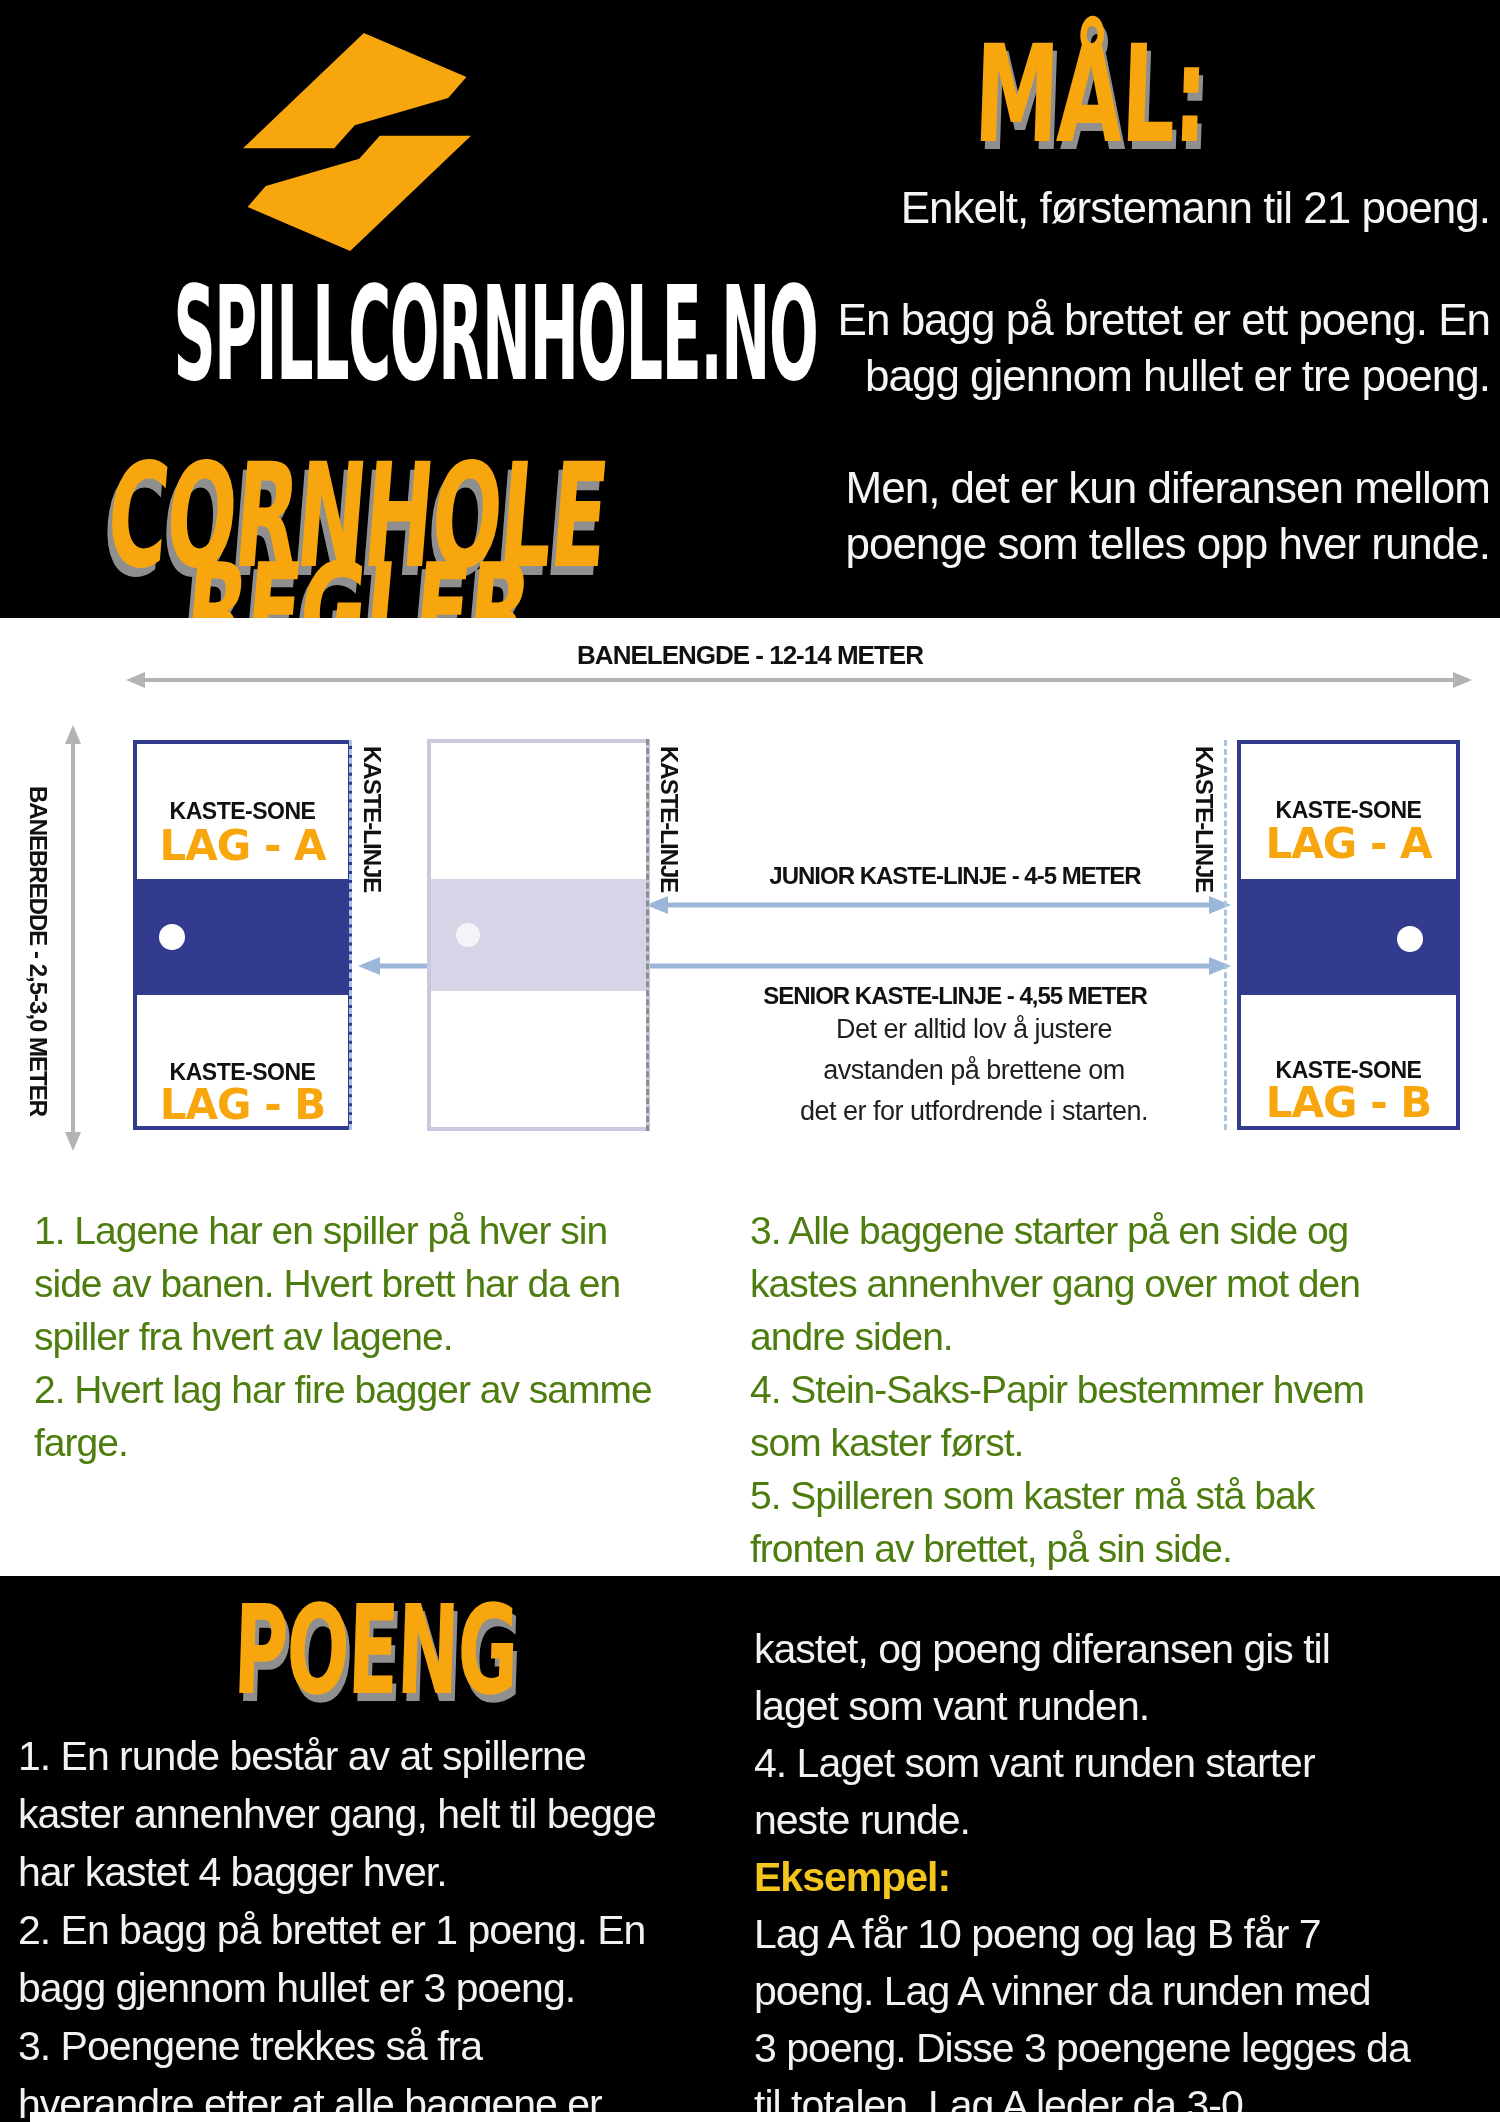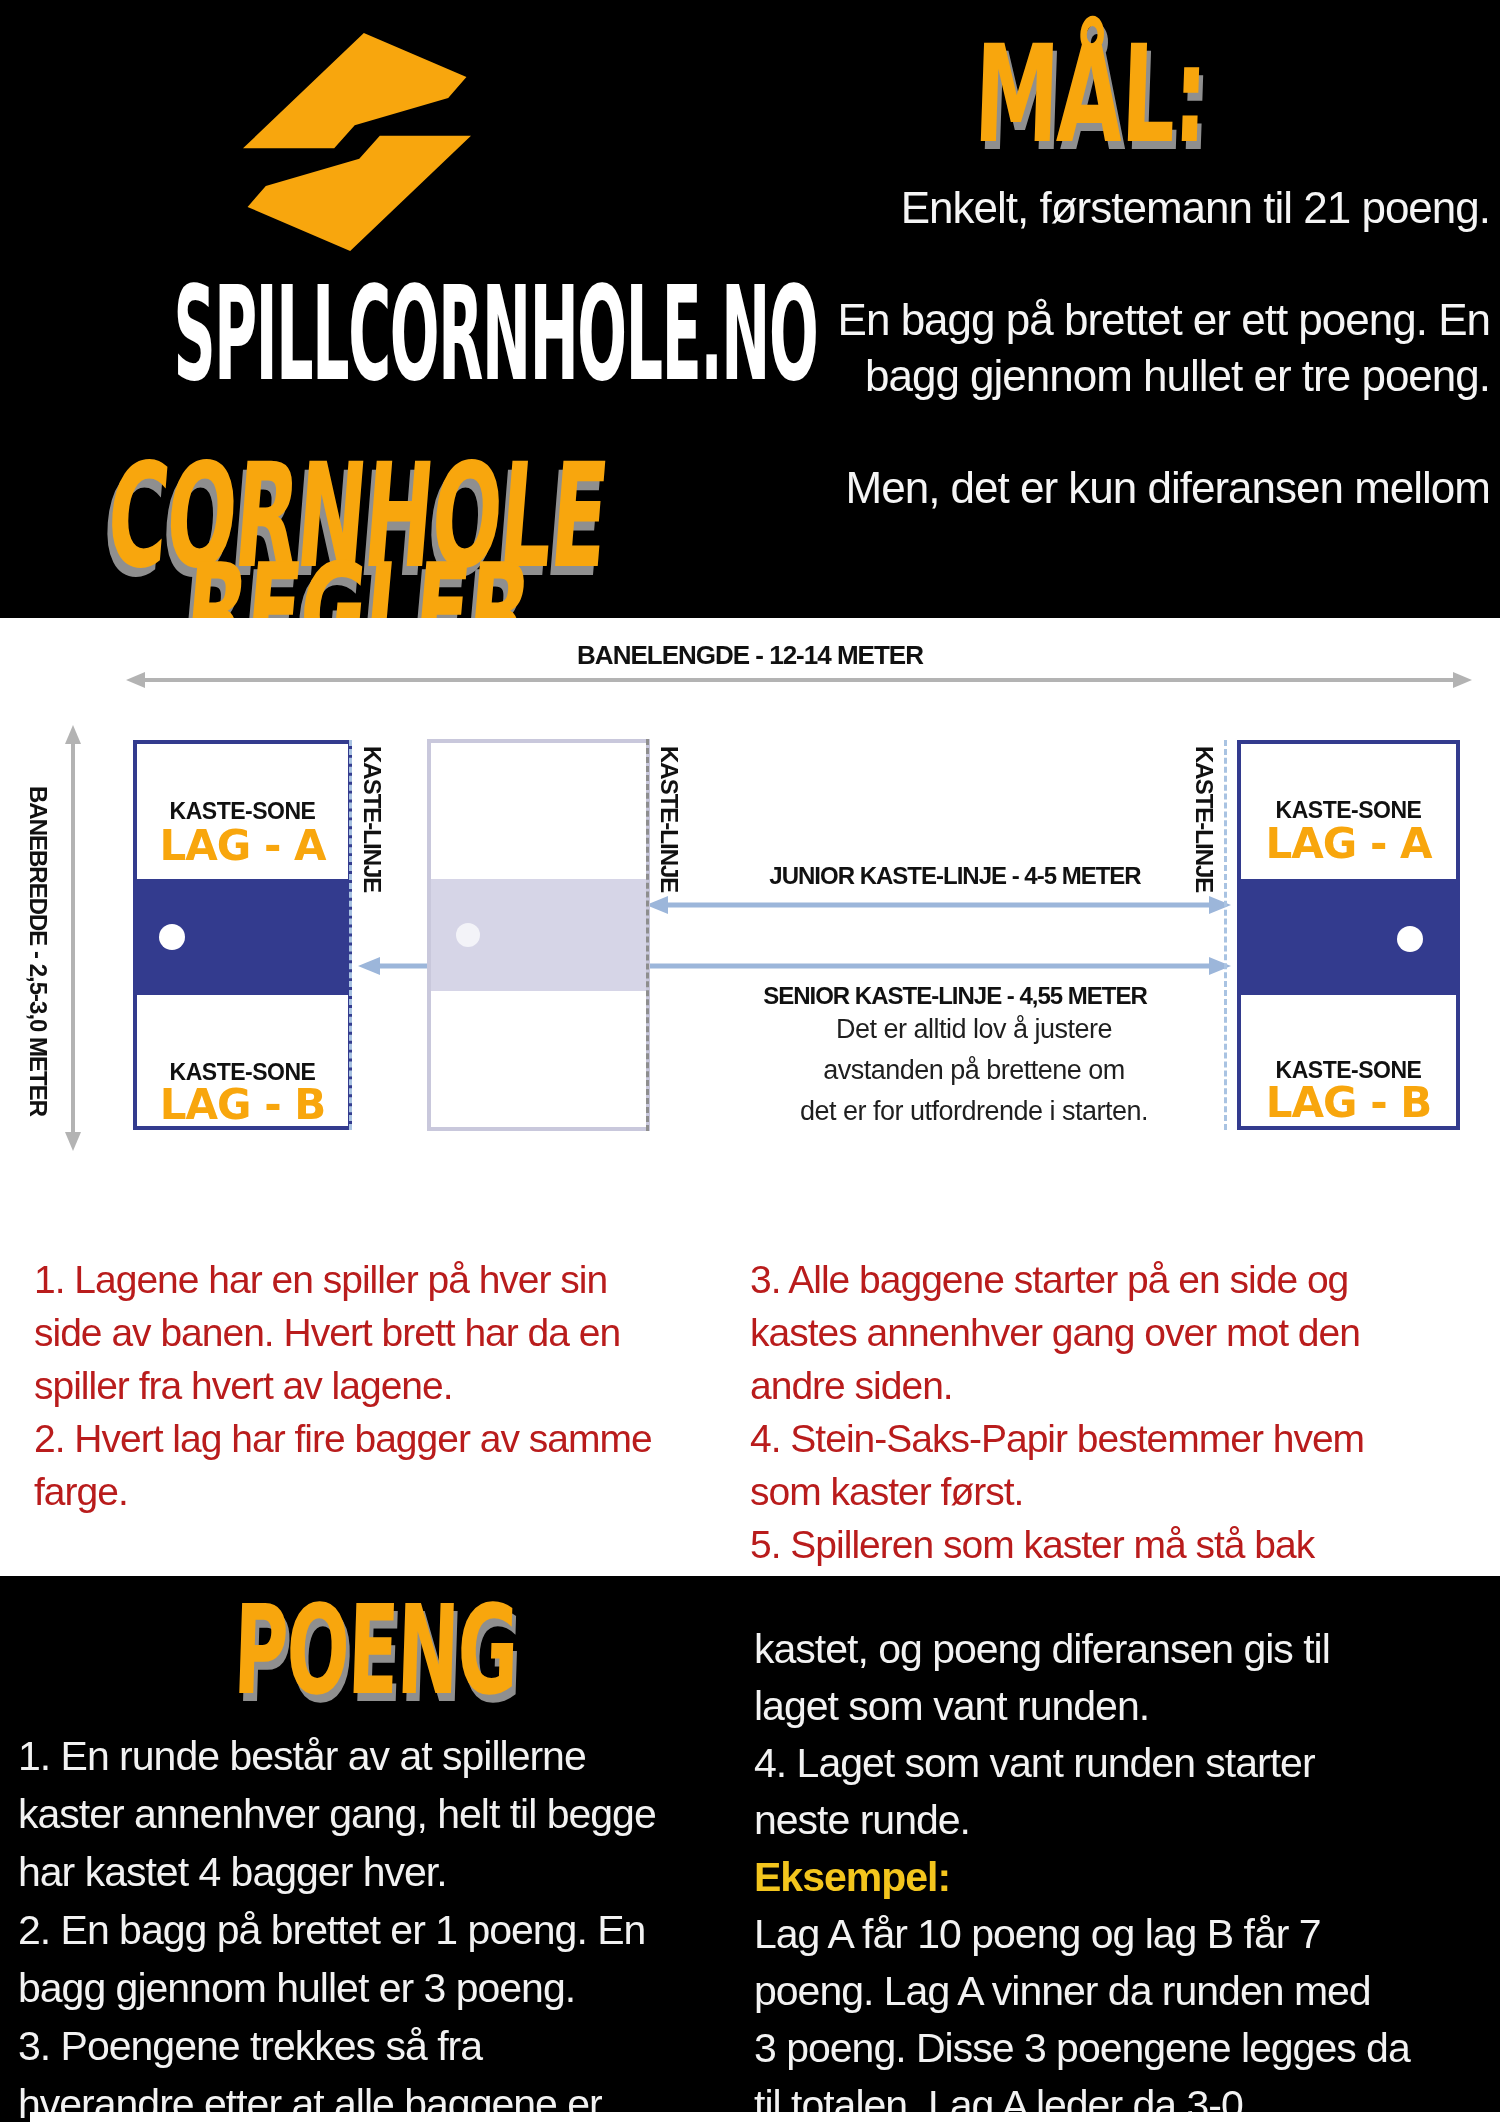--- a/index.html
+++ b/index.html
@@ -30,21 +30,21 @@
         text-shadow:5px 6px 0 var(--shadow_gray);}
   .poeng-wrap{left:75px;width:600px;top:27px;text-align:center;}
   .poeng-txt{font-size:95px;color:var(--orange);transform:scale(0.78,1.3) skewX(-3deg);
         text-shadow:5px 6px 0 var(--shadow_gray);}
 
   
   .col .ln{white-space:nowrap;}
   .goal-col{left:710px;width:780px;top:180px;color:#f5f5f5;font-size:44px;
         letter-spacing:-1px;text-align:center;}
   .goal-col .ln{height:56px;line-height:56px;text-align:right;}
-  .rules-col{top:1253px;font-size:39px;letter-spacing:-1px;color:#b91c1c;}
+  .rules-col{top:1204px;font-size:39px;letter-spacing:-1px;color:#4d7c0f;}
   .rules-col .ln{height:53px;line-height:53px;}
   .rules-left{left:34px;width:706px;}
   .rules-right{left:750px;width:730px;}
   .score-col{color:#f2f2f2;font-size:41px;letter-spacing:-1px;}
   .score-left{left:18px;width:726px;top:151px;}
   .score-left .ln{height:58px;line-height:58px;}
   .score-right{left:754px;width:736px;top:45px;}
   .score-right .ln{height:57px;line-height:57px;}
   .gold{color:var(--gold);font-weight:bold;}
 
@@ -91,20 +91,21 @@
     <div class="abs goal-head-wrap">
       <span class="disp goal-head-txt nowrap">MÅL:</span>
     </div>
     <div class="abs goal-col col">
       <div class="ln">Enkelt, førstemann til 21 poeng.</div>
       <div class="ln"></div>
       <div class="ln">En bagg på brettet er ett poeng. En</div>
       <div class="ln">bagg gjennom hullet er tre poeng.</div>
       <div class="ln"></div>
       <div class="ln">Men, det er kun diferansen mellom</div>
+      <div class="ln">poenge som telles opp hver runde.</div>
     </div>
   </section>
 
   <section class="court">
     <svg class="abs" style="left:0;top:0;" width="1500" height="958" viewBox="0 0 1500 958">
       <g>
         <line x1="140" y1="62" x2="1458" y2="62" stroke="#B3B3B3" stroke-width="4"></line>
         <polygon points="126,62 145,54 145,70" fill="#B3B3B3"></polygon>
         <polygon points="1472,62 1453,54 1453,70" fill="#B3B3B3"></polygon>
       </g>

